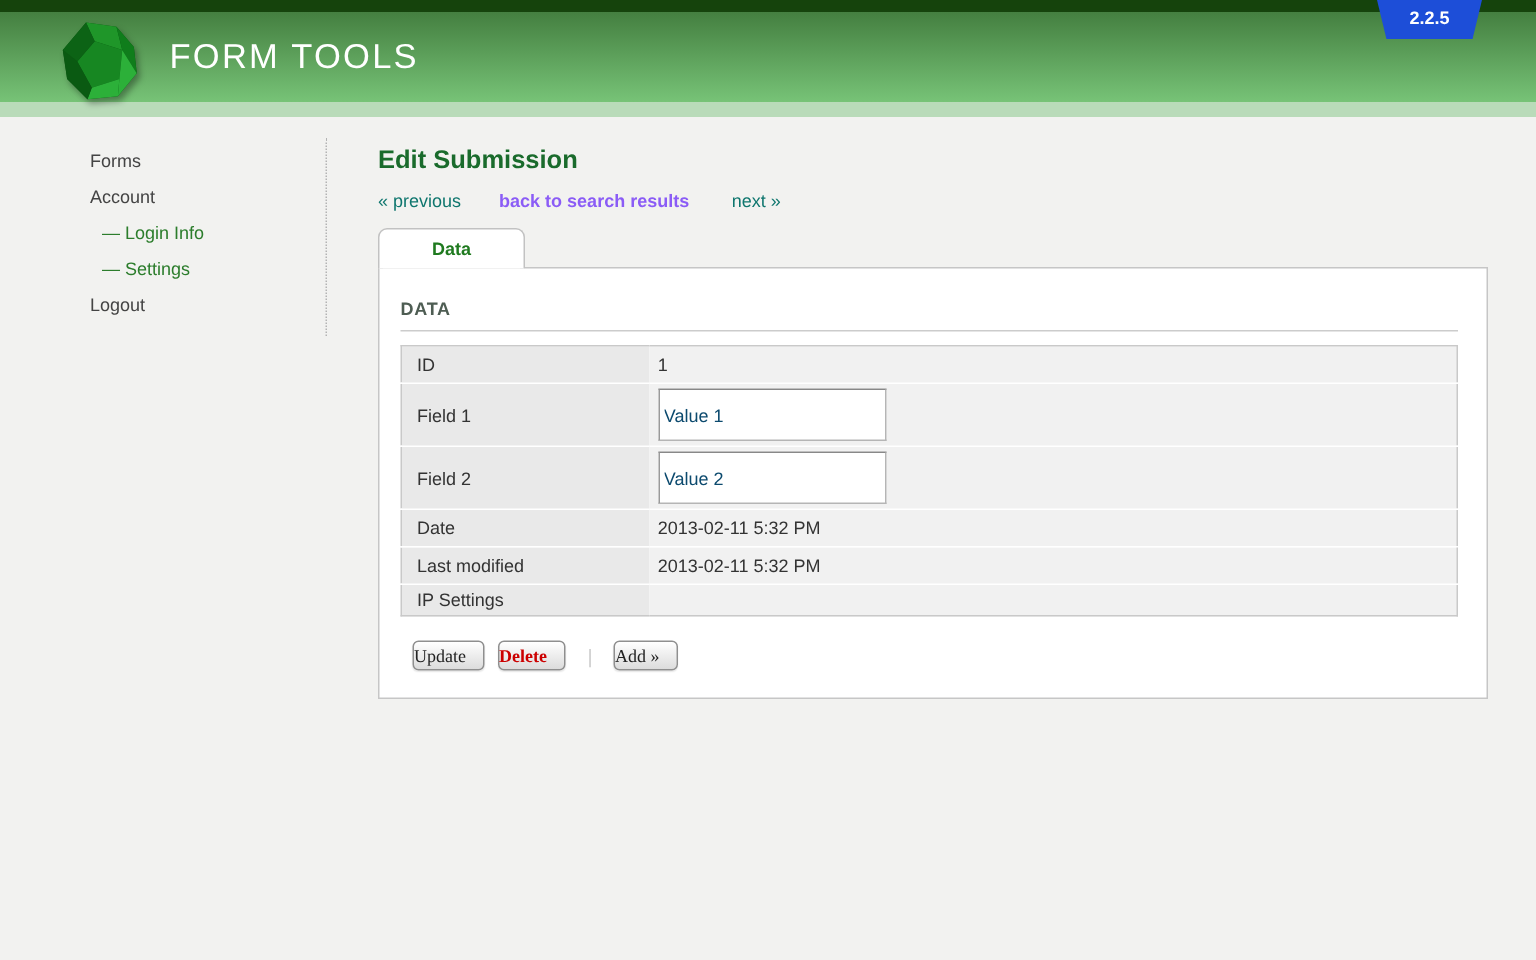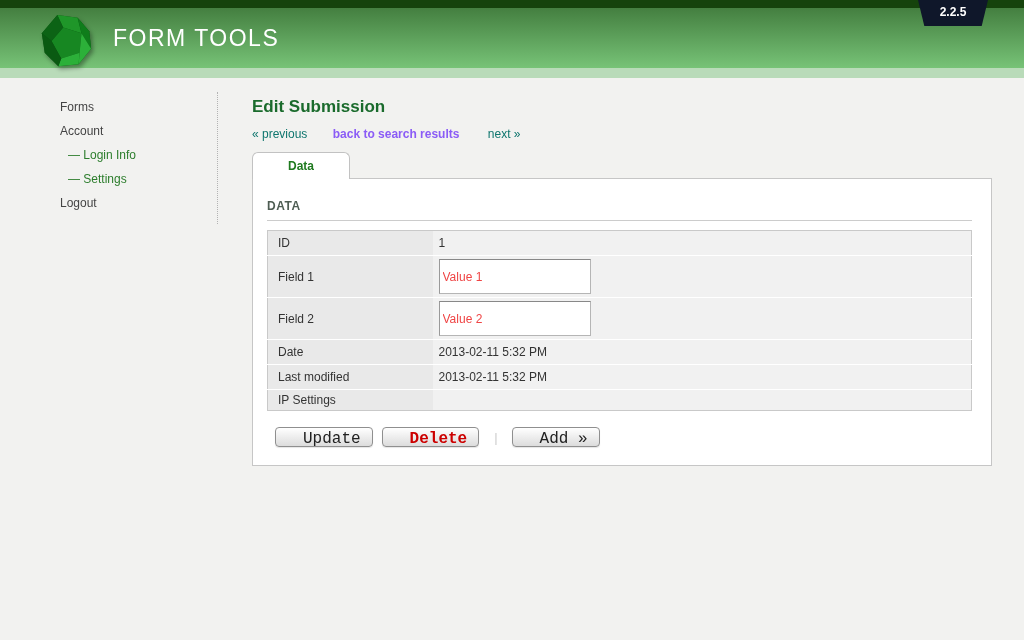--- a/index.html
+++ b/index.html
@@ -42,21 +42,21 @@
     font-size: 23px;
     letter-spacing: 1.5px;
     font-weight: 400;
   }
   .version-badge {
     position: absolute;
     top: 0;
     right: 36px;
     width: 70px;
     height: 26px;
-    background: #0f172a;
+    background: #1d4ed8;
     clip-path: polygon(0 0, 100% 0, 91% 100%, 9% 100%);
     color: #fff;
     font-size: 12px;
     font-weight: bold;
     text-align: center;
     line-height: 24px;
     z-index: 5;
   }
 
   
@@ -153,31 +153,31 @@
   td.val .plain { display: inline-block; padding: 2px 0; }
   td.val input {
     width: 152px;
     height: 35px;
     border: 1px solid #b5b5b5;
     border-top-color: #888888;
     border-left-color: #9a9a9a;
     background: #ffffff;
     font-family: "Liberation Sans", sans-serif;
     font-size: 12px;
-    color: #ef4444;
+    color: #0c4a6e;
     padding: 12px 3px;
   }
 
   
   .buttons { margin: 16px 0 4px 8px; display: flex; align-items: center; }
   .btn {
-    font-family: Liberation Mono, monospace;
-    font-size: 16px;
+    font-family: Liberation Serif, serif;
+    font-size: 12px;
     color: #222222;
-    padding: 2px 11px 3px 27px;
+    padding: 2px 11px 3px 0;
     height: 20px;
     border: 1px solid #8f8f8f;
     border-radius: 4px;
     background: linear-gradient(#ffffff, #efefef 45%, #dcdcdc);
     box-shadow: 0 1px 1px rgba(0,0,0,0.1);
     cursor: pointer;
     margin-right: 9px;
   }
   .btn.delete { color: #cc0000; font-weight: bold; }
   .btn-sep { color: #cccccc; margin: 0 14px 0 6px; font-size: 13px; }

